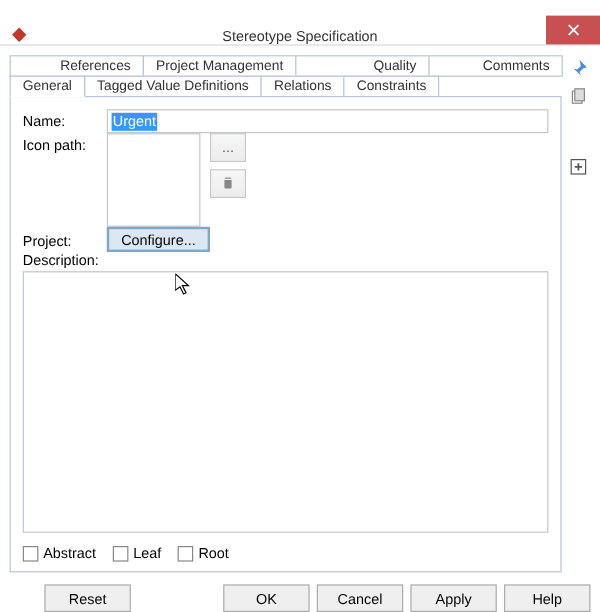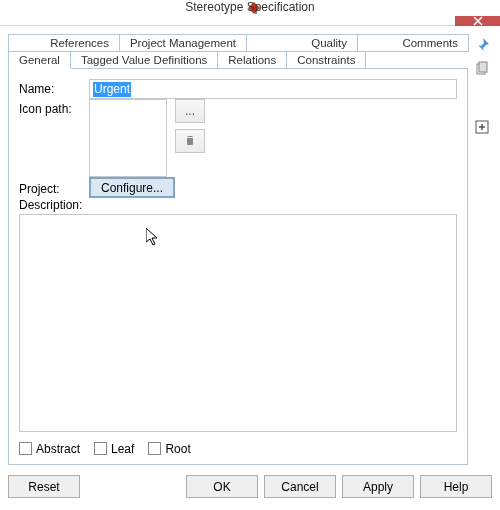--- a/index.html
+++ b/index.html
@@ -8,27 +8,26 @@
     font-family: "Segoe UI", Tahoma, sans-serif;
     font-size: 12px;
     background: #fff;
     color: #000;
     width: 500px;
     height: 510px;
     overflow: hidden;
   }
   
   .titlebar {
-    height: 26px;
+    height: 38px;
     background: #fff;
     border-bottom: 1px solid #d9d9d9;
     display: flex;
-    align-items: center;
+    align-items: flex-end;
     position: relative;
-    flex-direction: column;
   }
   .titlebar .app-icon {
     width: 16px; height: 16px;
     margin-left: 8px;
     display: flex; align-items: center; justify-content: center;
   }
   .titlebar .title {
     position: absolute;
     left: 0; right: 0;
     text-align: center;
@@ -182,33 +181,34 @@
     min-height: 150px;
   }
   .check-row {
     display: flex;
     gap: 14px;
     align-items: center;
     padding-top: 2px;
   }
   .check {
     display: flex;
-    align-items: flex-start;
+    align-items: flex-end;
     gap: 4px;
   }
   .check .box {
     width: 13px; height: 13px;
     border: 1px solid #888;
     background: #fff;
   }
   
   .button-bar {
     display: flex;
     gap: 6px;
     margin-top: 10px;
+    margin-left: 29px;
   }
   .button-bar .spacer { flex: 1; }
   .dlg-btn {
     min-width: 72px;
     height: 23px;
     border: 1px solid #acacac;
     background: #efefef;
     font-family: inherit;
     font-size: 12px;
     padding: 0 8px;

